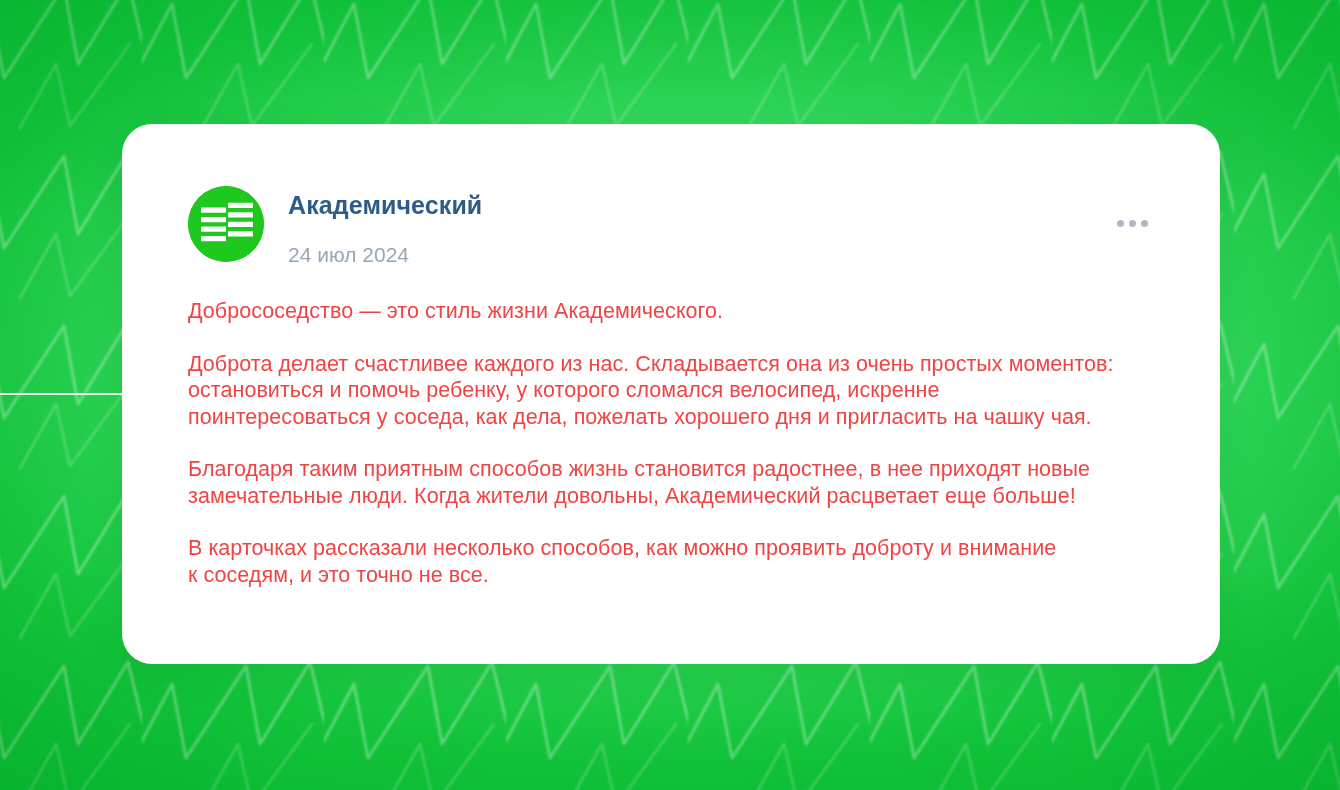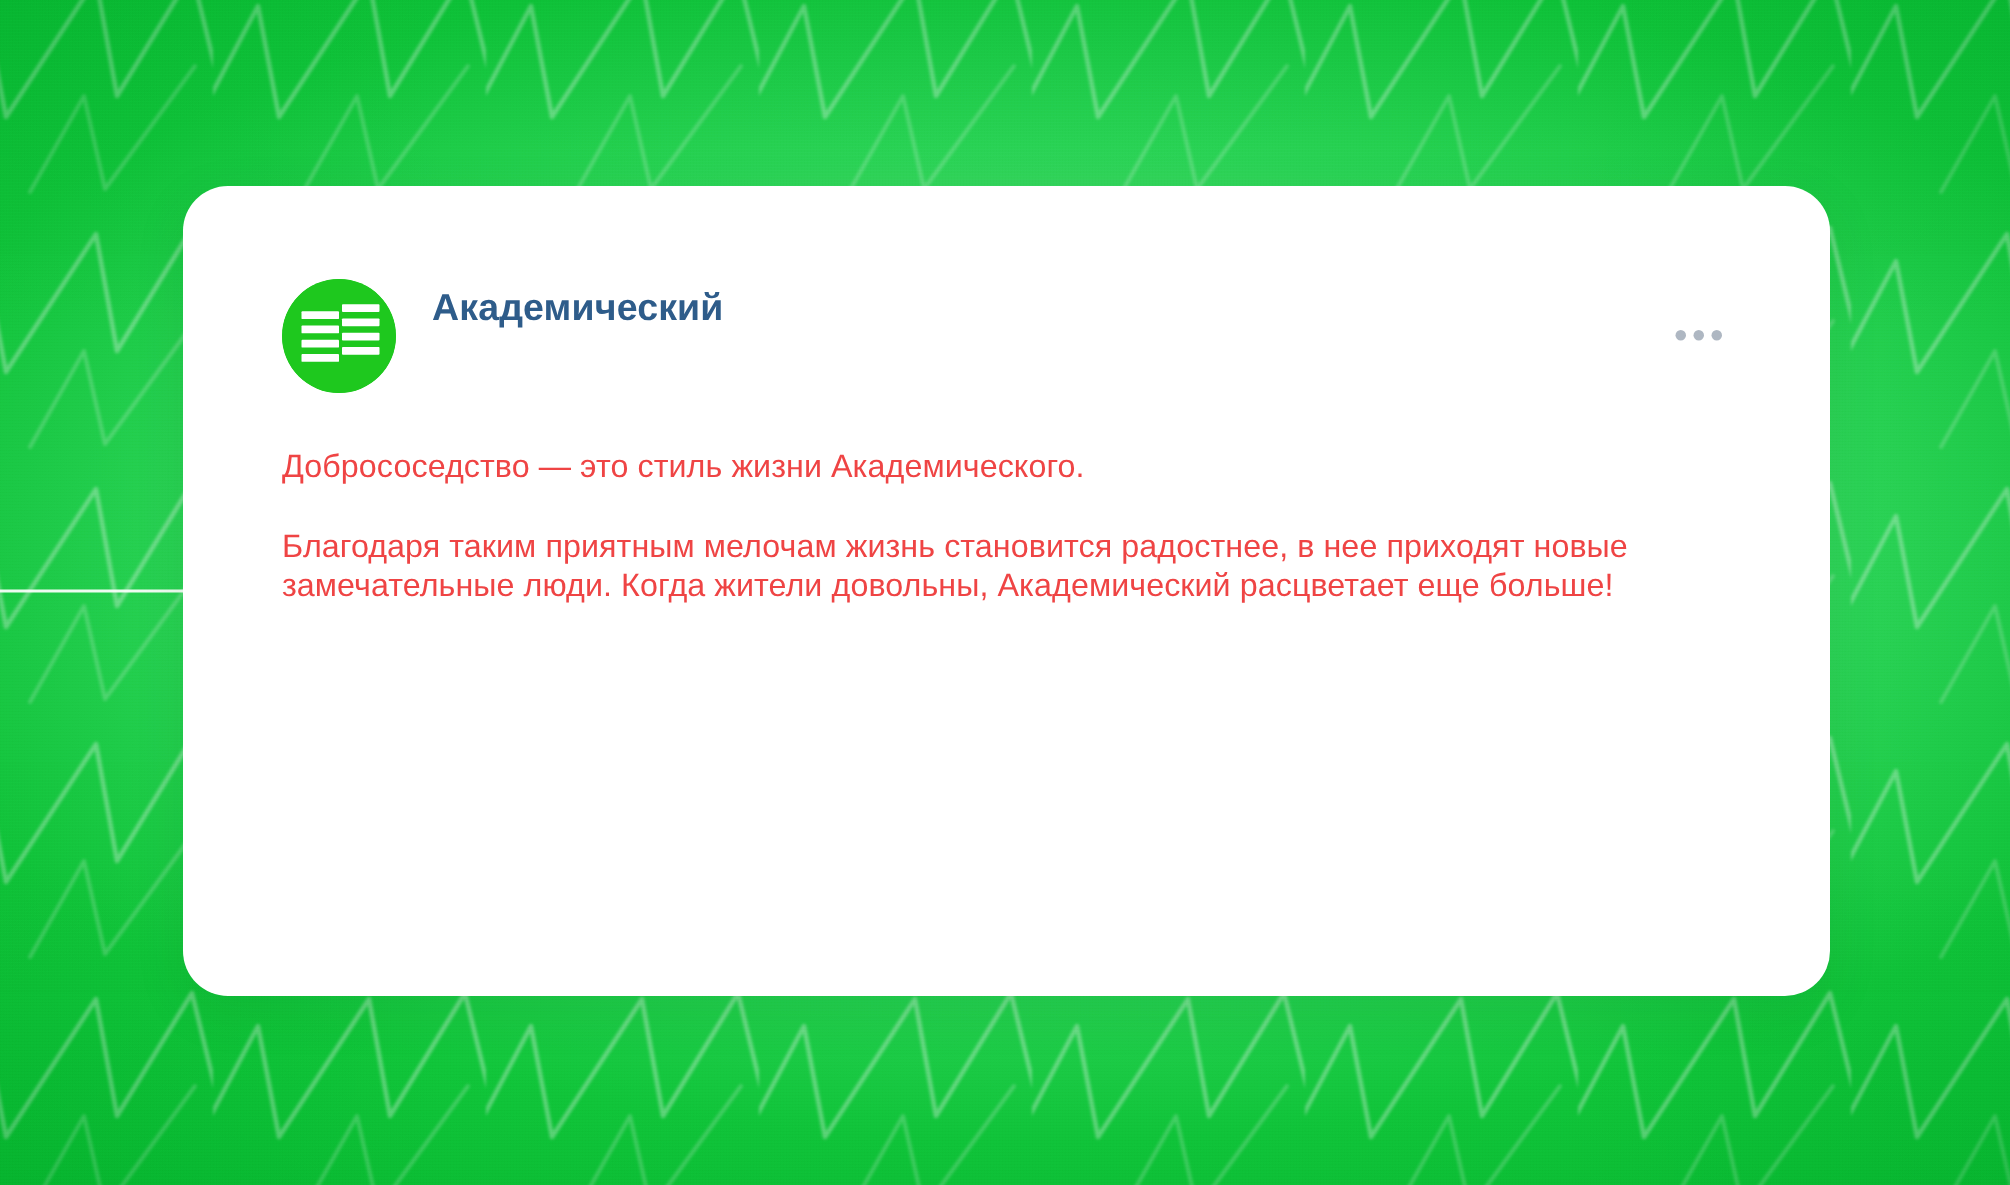--- a/index.html
+++ b/index.html
@@ -203,32 +203,38 @@
               <rect x="40" y="16.8" width="25" height="5.2" rx="0.6"></rect>
               <rect x="40" y="26.3" width="25" height="5.2" rx="0.6"></rect>
               <rect x="40" y="35.8" width="25" height="5.2" rx="0.6"></rect>
               <rect x="40" y="45.3" width="25" height="5.2" rx="0.6"></rect>
             </g>
           </svg>
         </div>
 
         <div class="author-block">
           <div class="author-name">Академический</div>
+          <div class="post-date">24 июл 2024</div>
         </div>
 
         <div class="more-btn">
           <span class="dot"></span>
           <span class="dot"></span>
           <span class="dot"></span>
         </div>
 
       </div>
 
       <div class="post-body">
         <p>Добрососедство — это стиль жизни Академического.</p>
-        <p>Благодаря таким приятным мелочам жизнь становится радостнее, в нее приходят новые
+        <p>Доброта делает счастливее каждого из нас. Складывается она из очень простых моментов:
+остановиться и помочь ребенку, у которого сломался велосипед, искренне
+поинтересоваться у соседа, как дела, пожелать хорошего дня и пригласить на чашку чая.</p>
+        <p>Благодаря таким приятным способов жизнь становится радостнее, в нее приходят новые
 замечательные люди. Когда жители довольны, Академический расцветает еще больше!</p>
+        <p>В карточках рассказали несколько способов, как можно проявить доброту и внимание
+к соседям, и это точно не все.</p>
       </div>
 
     </div>
   </div>
 
 </div>
 
 </body></html>

